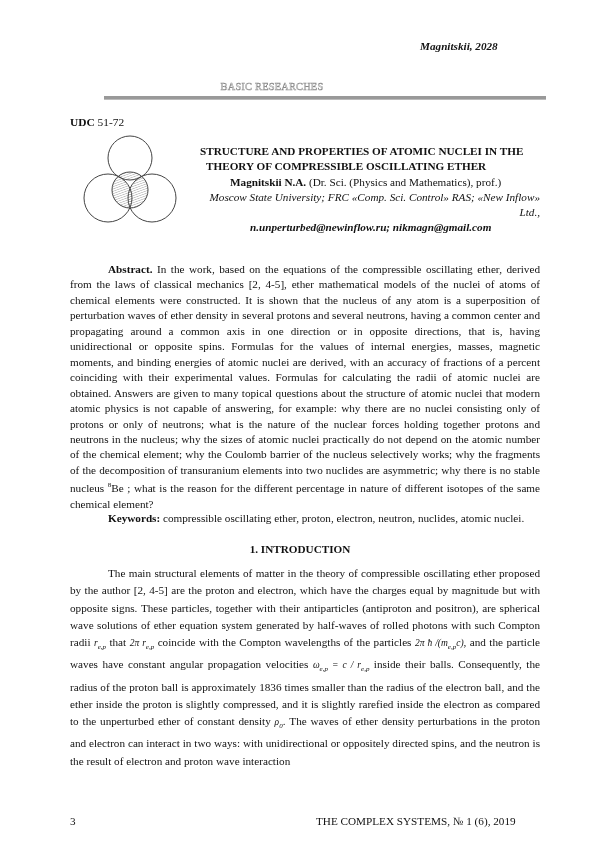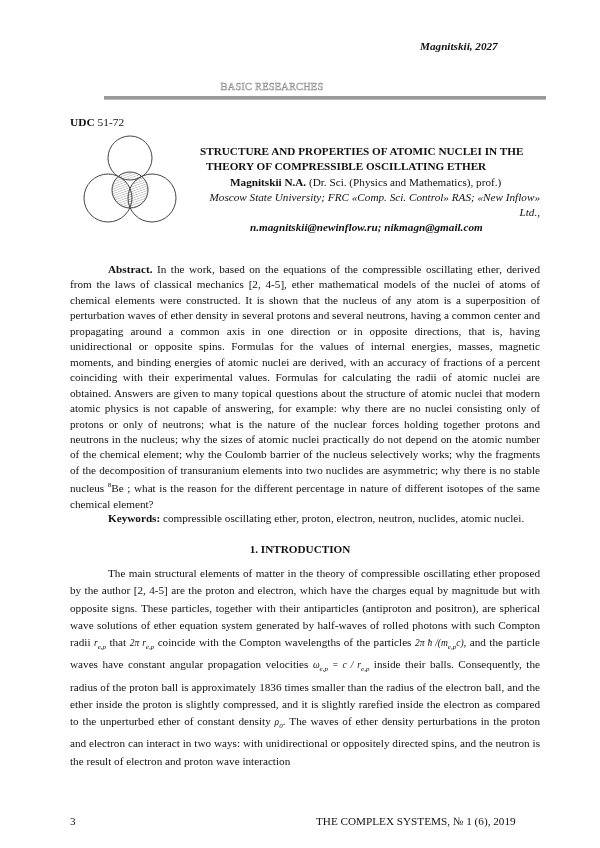--- a/index.html
+++ b/index.html
@@ -50,21 +50,21 @@
   }
   .intro { top: 565px; line-height: 17.3px; }
   .math { font-style: italic; font-size: 9.5px; }
   sub, sup { font-size: 7px; }
   .footer-page { left: 70px; top: 815px; font-size: 11.2px; }
   .footer-journal { left: 316px; top: 815px; font-size: 11.2px; }
 </style>
 </head>
 <body>
 
-<div class="abs running-head">Magnitskii, 2027</div>
+<div class="abs running-head">Magnitskii, 2028</div>
 <div class="abs section-head">BASIC RESEARCHES</div>
 <div class="abs rule"></div>
 
 <div class="abs udc">
   <b>UDC</b>
   <span>51-72</span>
 </div>
 
 <svg class="abs logo" viewBox="0 0 96 96">
   <defs>
@@ -101,21 +101,21 @@
 
 <div class="abs author">
   <b>Magnitskii N.A.</b>
   <span>(Dr. Sci. (Physics and Mathematics), prof.)</span>
 </div>
 
 <div class="abs affil">
   <div>Moscow State University; FRC «Comp. Sci. Control» RAS; «New Inflow» Ltd.,</div>
 </div>
 
-<div class="abs email">n.magnitskii@newinflow.ru; nikmagn@gmail.com</div>
+<div class="abs email">n.unperturbed@newinflow.ru; nikmagn@gmail.com</div>
 
 <div class="abs para abstract">
   <b>Abstract.</b>
   <span>In the work, based on the equations of the compressible oscillating ether, derived from the laws of classical mechanics [2, 4-5], ether mathematical models of the nuclei of atoms of chemical elements were constructed. It is shown that the nucleus of any atom is a superposition of perturbation waves of ether density in several protons and several neutrons, having a common center and propagating around a common axis in one direction or in opposite directions, that is, having unidirectional or opposite spins. Formulas for the values of internal energies, masses, magnetic moments, and binding energies of atomic nuclei are derived, with an accuracy of fractions of a percent coinciding with their experimental values. Formulas for calculating the radii of atomic nuclei are obtained. Answers are given to many topical questions about the structure of atomic nuclei that modern atomic physics is not capable of answering, for example: why there are no nuclei consisting only of protons or only of neutrons; what is the nature of the nuclear forces holding together protons and neutrons in the nucleus; why the sizes of atomic nuclei practically do not depend on the atomic number of the chemical element; why the Coulomb barrier of the nucleus selectively works; why the fragments of the decomposition of transuranium elements into two nuclides are asymmetric; why there is no stable nucleus</span>
   <sup>8</sup><span>Be</span>
   <span>; what is the reason for the different percentage in nature of different isotopes of the same chemical element?</span>
 </div>
 
 <div class="abs para keywords">
   <b>Keywords:</b>

